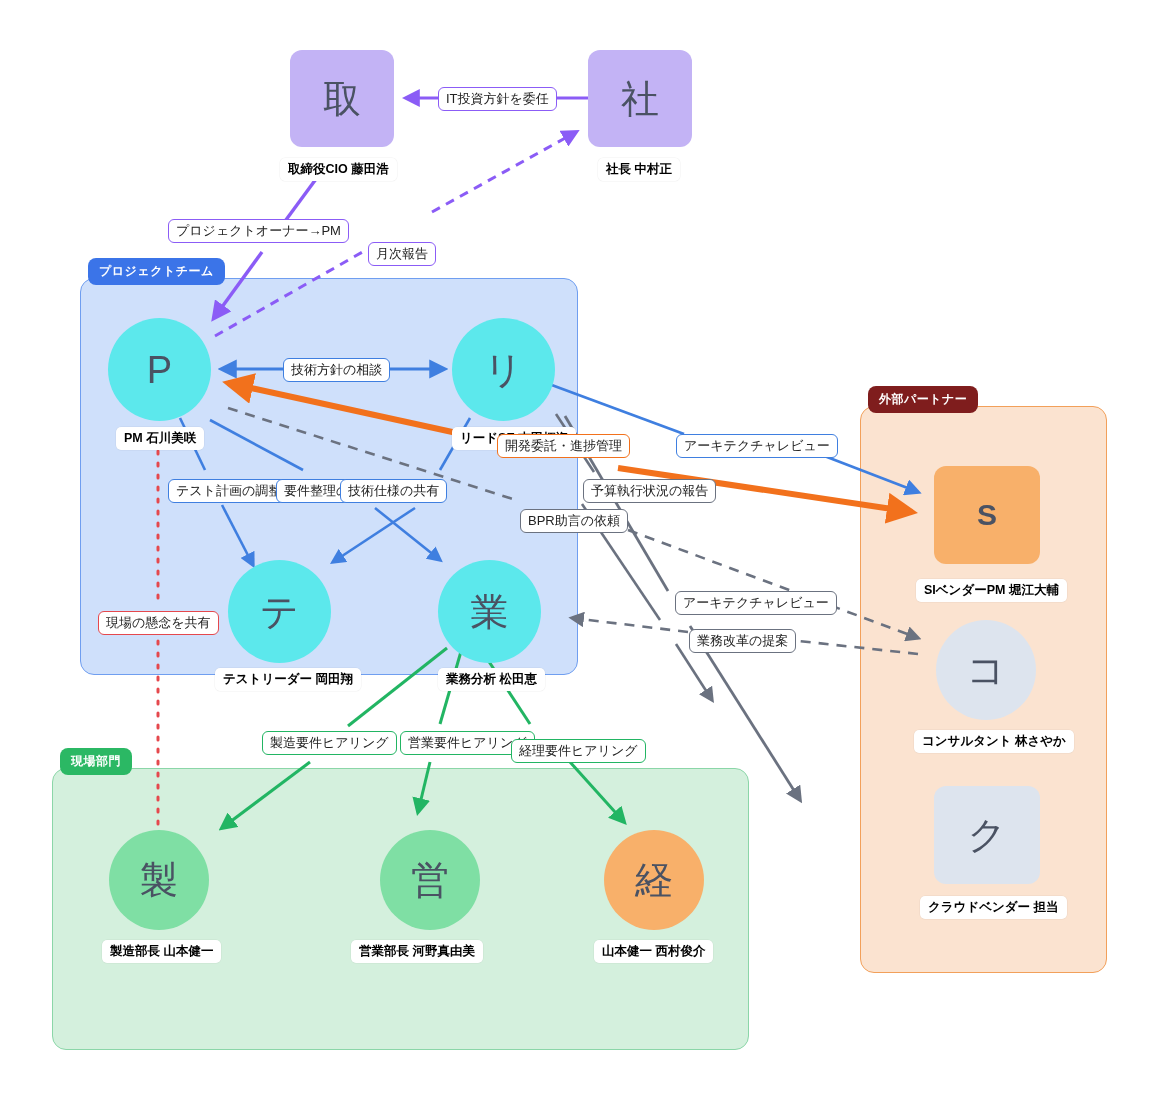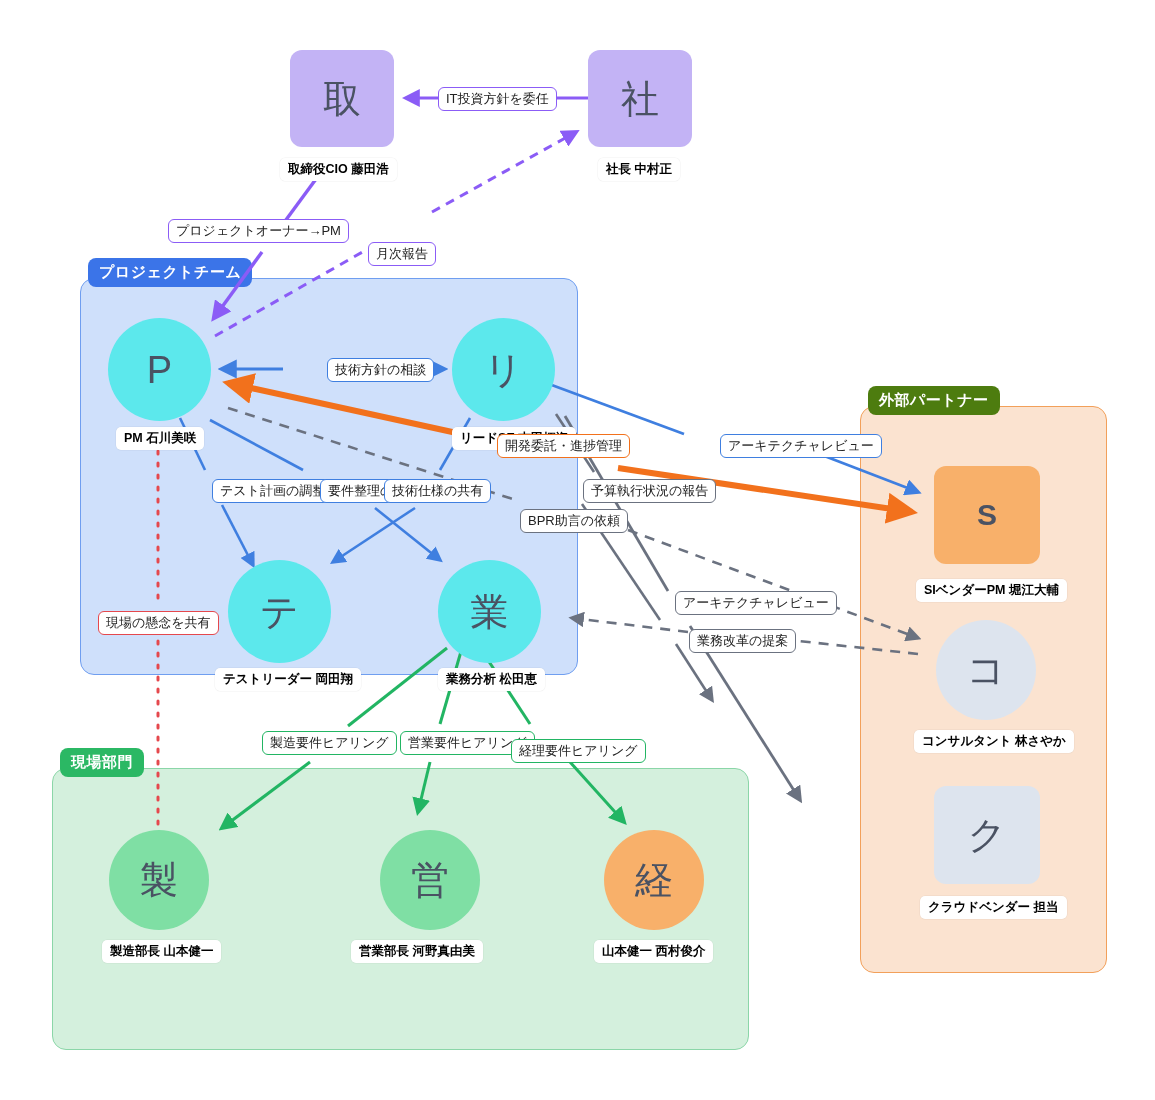--- a/index.html
+++ b/index.html
@@ -2,47 +2,47 @@
 <html><head>
 <meta charset="utf-8">
 <style>
   html,body{margin:0;padding:0;background:#ffffff;}
   body{font-family:"Liberation Sans","DejaVu Sans",sans-serif;}
   #stage{position:relative;width:1155px;height:1100px;background:#fff;overflow:hidden;}
   svg#wires{position:absolute;left:0;top:0;width:1155px;height:1100px;pointer-events:none;}
 
   
   .group{position:absolute;border-radius:14px;box-sizing:border-box;}
-  .group-title{position:absolute;border-radius:8px;color:#fff;font-weight:bold;font-size:15px;
+  .group-title{position:absolute;border-radius:8px;color:#fff;font-weight:bold;font-size:12px;
                padding:5px 11px;white-space:nowrap;letter-spacing:.5px;}
 
   #grp-project{left:80px;top:278px;width:498px;height:397px;background:#cfe0fb;border:1.5px solid #6f9ef0;}
   #ttl-project{left:88px;top:258px;background:#3b74e8;}
 
   #grp-partner{left:860px;top:406px;width:247px;height:567px;background:#fbe3d0;border:1.5px solid #f2a05a;}
-  #ttl-partner{left:868px;top:386px;background:#4d7c0f;}
+  #ttl-partner{left:868px;top:386px;background:#7f1d1d;}
 
   #grp-field{left:52px;top:768px;width:697px;height:282px;background:#d4f0dd;border:1.5px solid #8bd6a8;}
   #ttl-field{left:60px;top:748px;background:#2bb864;}
 
   
   .node{position:absolute;display:flex;align-items:center;justify-content:center;
         color:#4a5263;font-size:38px;font-weight:500;line-height:1;}
   .node.sq{border-radius:12px;}
   .node.ci{border-radius:50%;}
   .node.sm{font-size:30px;font-weight:bold;}
 
   .nlabel{position:absolute;background:#fff;border-radius:5px;padding:3px 8px;
           font-size:12.5px;font-weight:bold;color:#000000;white-space:nowrap;
           box-shadow:0 0 0 .5px rgba(0,0,0,.06);}
 
   
   .elabel{position:absolute;background:#fff;border-radius:6px;padding:3px 7px;
           font-size:13px;color:#222;white-space:nowrap;line-height:1.2;}
-  .el-blue{border:1.2px solid #3f7fe0;margin-left:44px;}
+  .el-blue{border:1.2px solid #3f7fe0;}
   .el-purple{border:1.2px solid #8b5cf6;}
   .el-gray{border:1.2px solid #6b7280;}
   .el-green{border:1.2px solid #22b563;}
   .el-orange{border:1.2px solid #f2711c;}
   .el-red{border:1.2px solid #e5484d;}
 </style>
 </head>
 <body>
 
 <div id="stage">

